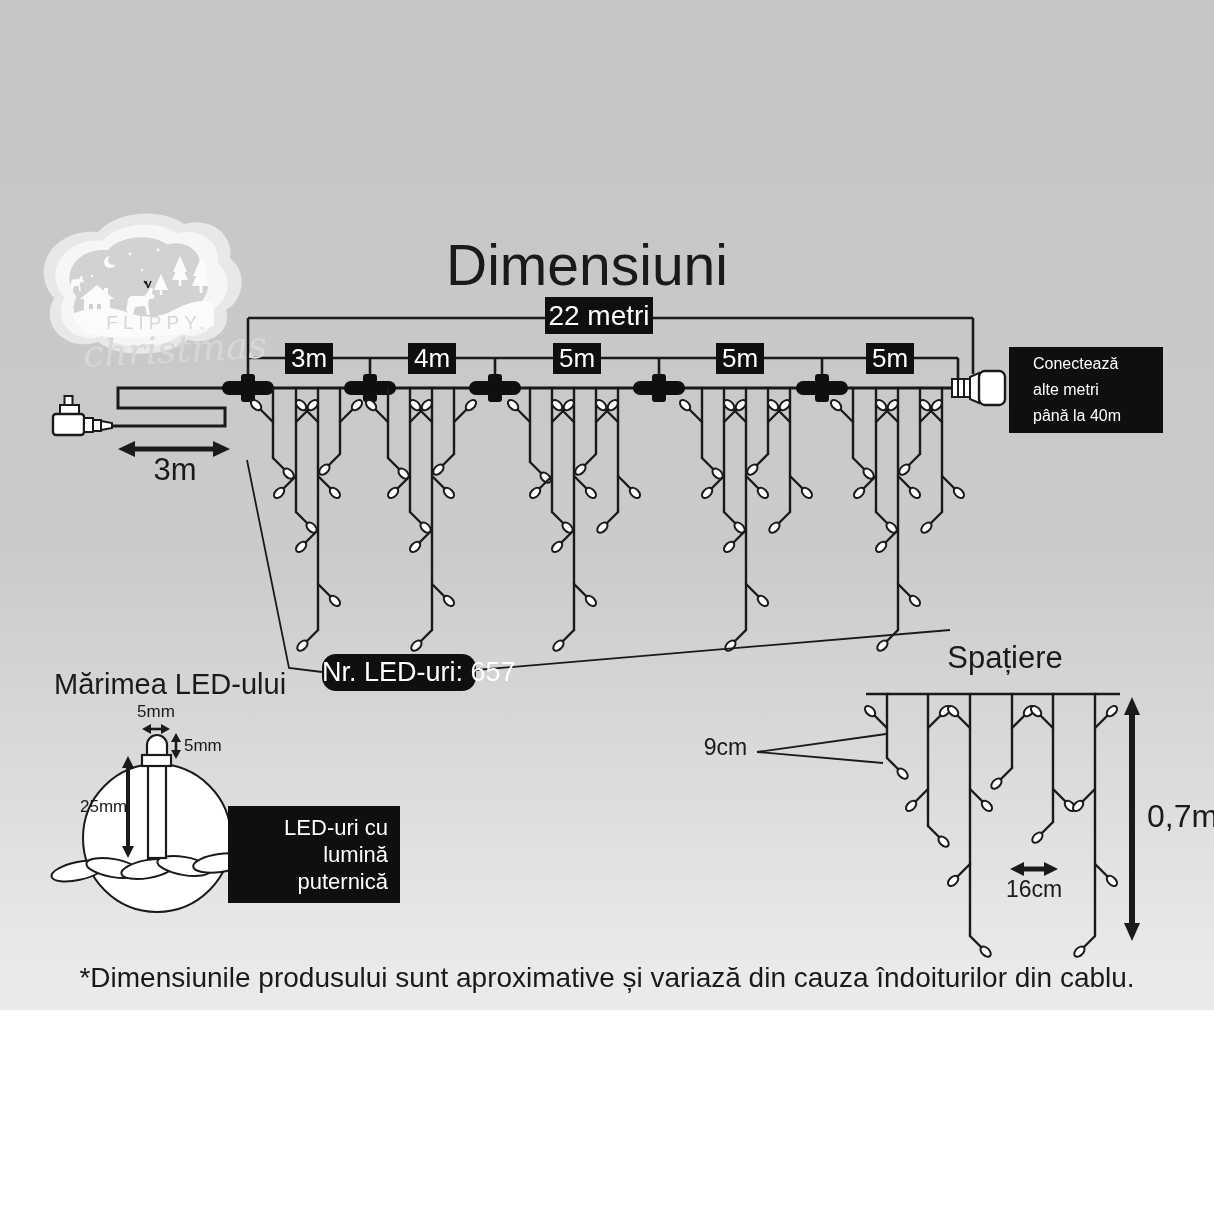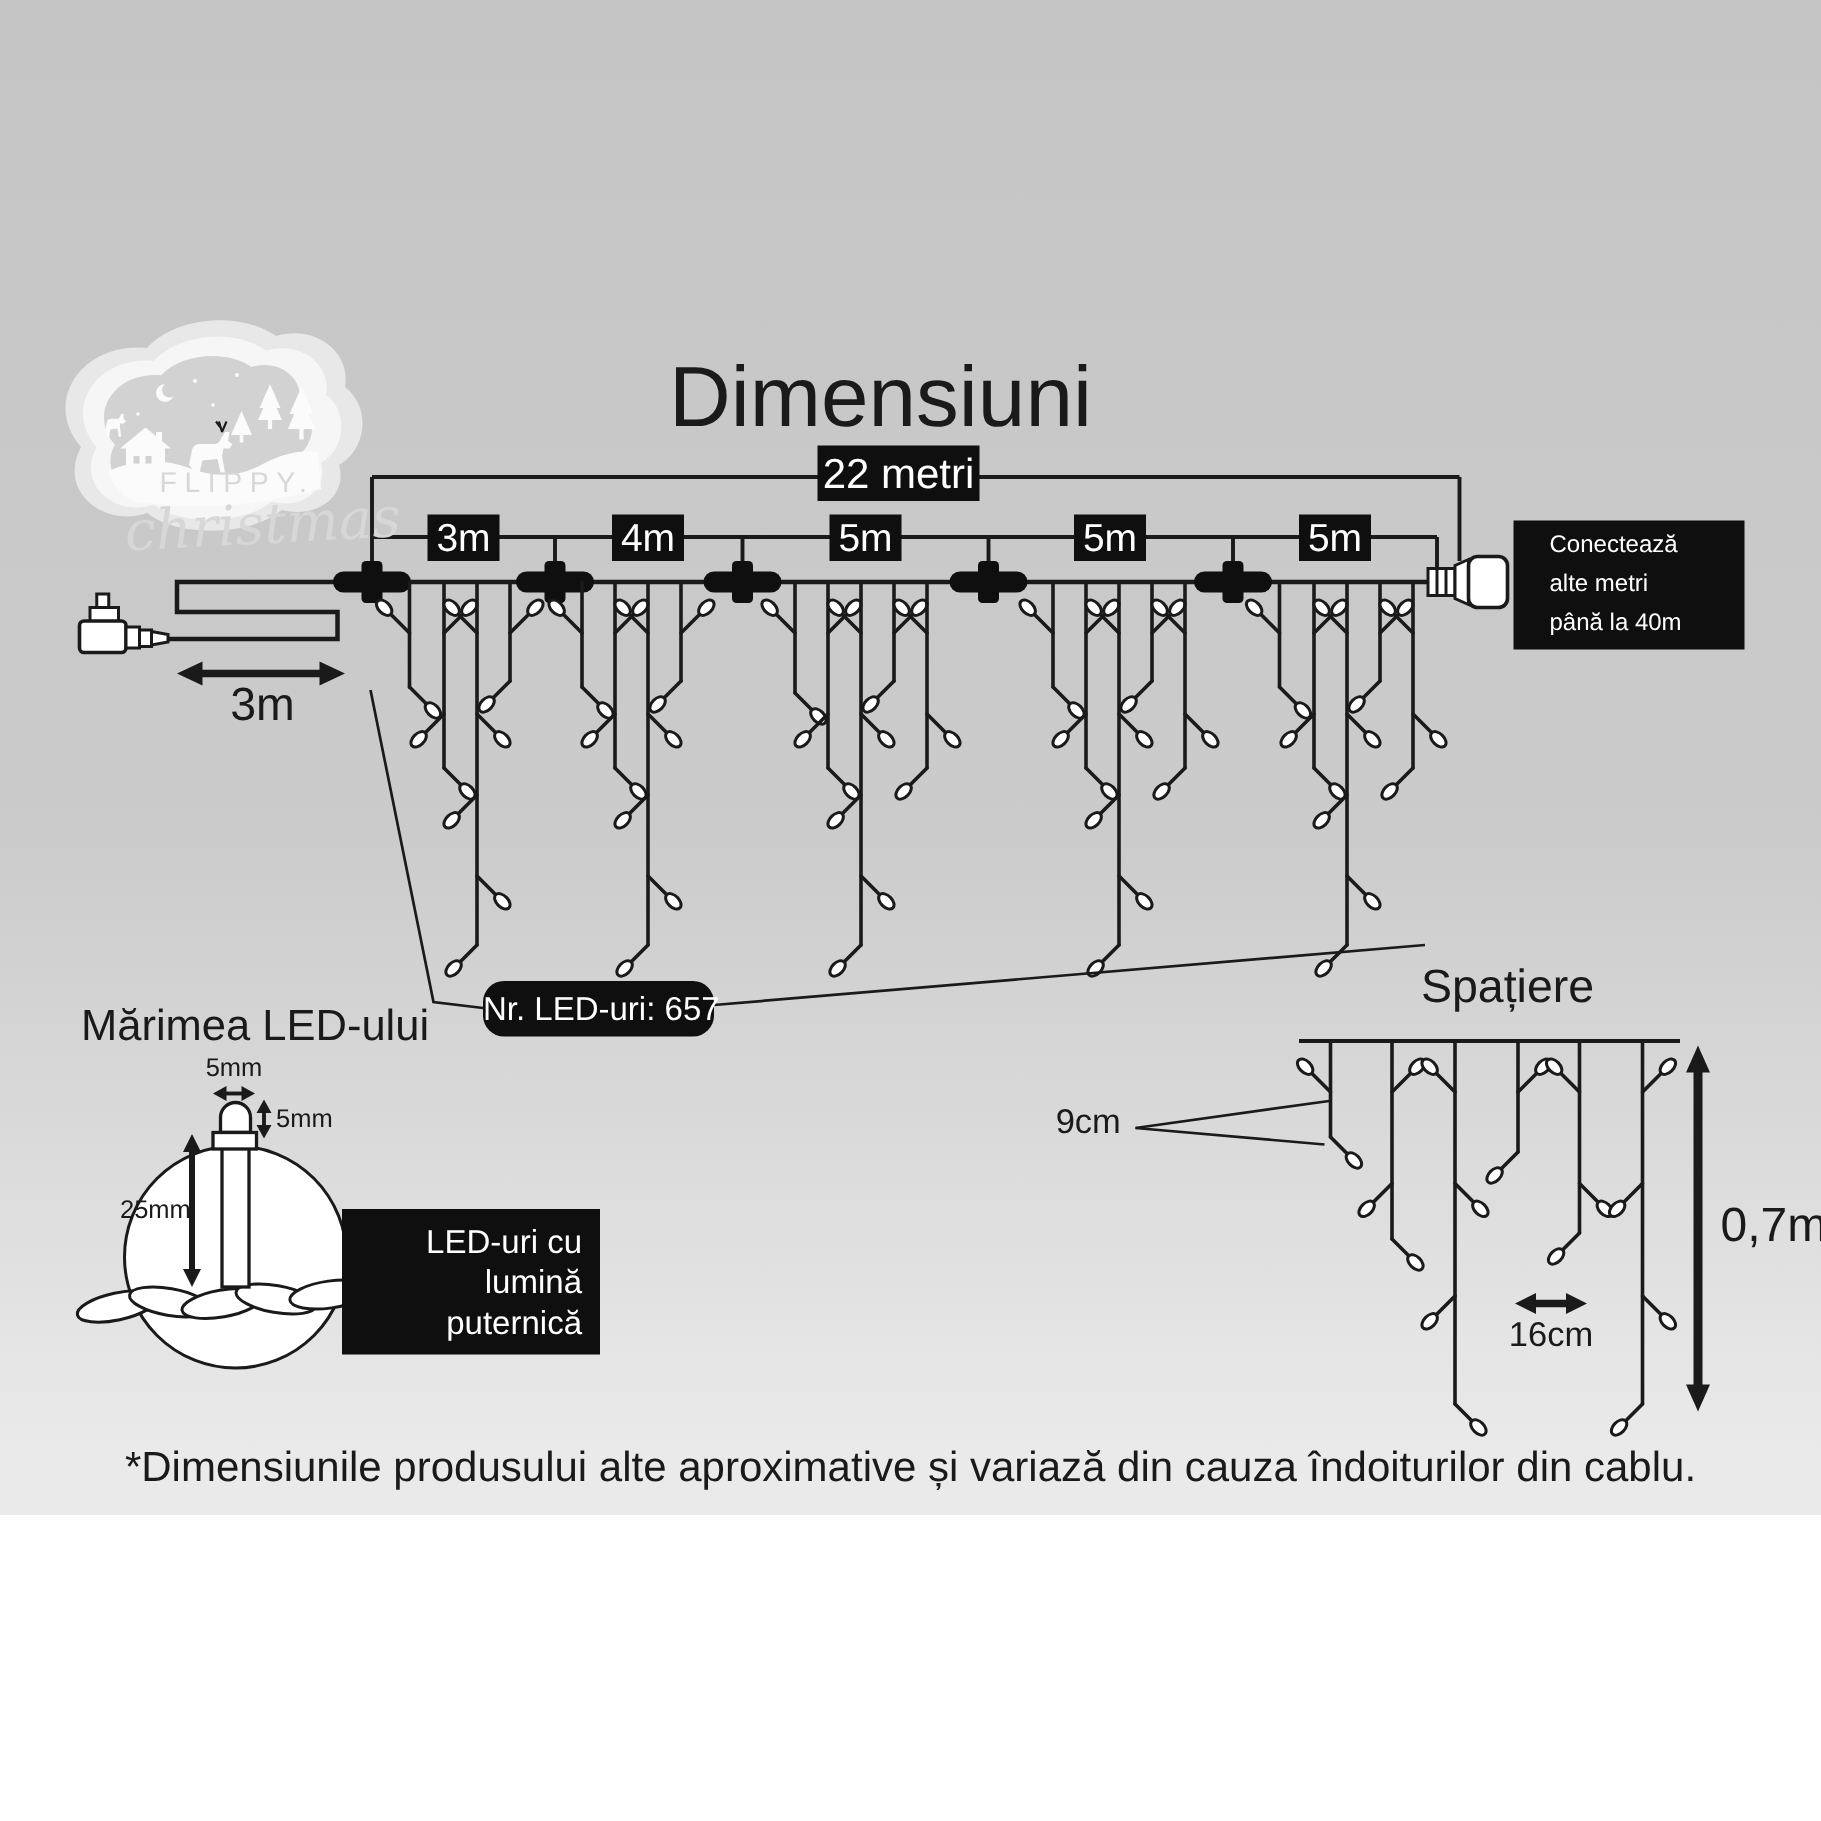--- a/index.html
+++ b/index.html
@@ -15,21 +15,21 @@
   .dropline,.stub{stroke:var(--ink,#1a1a1a);stroke-width:2.4;fill:none;stroke-linecap:round;}
   .bulb{fill:var(--bulb,#fff);stroke:var(--ink,#1a1a1a);stroke-width:2;}
   .blk{fill:var(--box_bg,#0f0f0f);stroke:none;}
   .whiteshape{fill:var(--bulb,#fff);stroke:var(--ink,#1a1a1a);}
   .arrowhead{fill:var(--ink,#1a1a1a);stroke:none;}
   #page-title{left:0;top:232px;width:1174px;font-size:57px;}
   #total-label{left:545px;top:297px;width:108px;height:37px;line-height:37px;font-size:28px;}
   .seglabel{top:343px;width:48px;height:31px;line-height:31px;font-size:26px;}
   #connect-note{left:1009px;top:347px;width:106px;padding:4px 24px;font-size:16px;line-height:26px;}
   #lead-label{left:145px;top:452px;width:60px;font-size:31px;}
-  #led-count{left:322px;top:654px;width:154px;height:37px;line-height:37px;font-size:22px;border-radius:14px;}
+  #led-count{left:322px;top:654px;width:154px;height:37px;line-height:37px;font-size:27px;border-radius:14px;}
   #spacing-title{left:935px;top:640px;width:140px;font-size:31px;}
   #gap9{left:698px;top:734px;width:55px;font-size:23px;}
   #gap16{left:1004px;top:876px;width:60px;font-size:23px;}
   #height07{left:1147px;top:798px;font-size:32px;}
   #ledsize-title{left:54px;top:668px;font-size:29px;}
   #led5top{left:130px;top:702px;width:52px;font-size:17px;}
   #led5right{left:184px;top:736px;font-size:17px;}
   #led25{left:80px;top:797px;width:44px;font-size:17px;text-align:right;}
   #led-note{left:228px;top:806px;width:148px;padding:8px 12px;font-size:22px;line-height:27px;white-space:normal;text-align:right;}
   #disclaimer{left:0;top:962px;width:1214px;font-size:28px;}
@@ -496,13 +496,13 @@
 
 <div id="ledsize-title" class="txt">Mărimea LED-ului</div>
 <div id="led5top" class="txt ctr">5mm</div>
 <div id="led5right" class="txt">5mm</div>
 <div id="led25" class="txt">25mm</div>
 <div id="led-note" class="txt blackbox">
   <div>LED-uri cu lumină</div>
   <div>puternică</div>
 </div>
 
-<div id="disclaimer" class="txt ctr">*Dimensiunile produsului alte aproximative și variază din cauza îndoiturilor din cablu.</div>
+<div id="disclaimer" class="txt ctr">*Dimensiunile produsului sunt aproximative și variază din cauza îndoiturilor din cablu.</div>
 
 </body></html>

